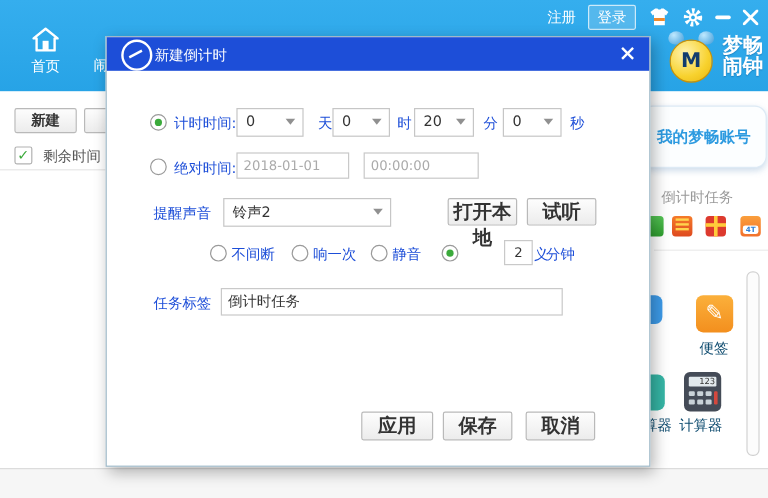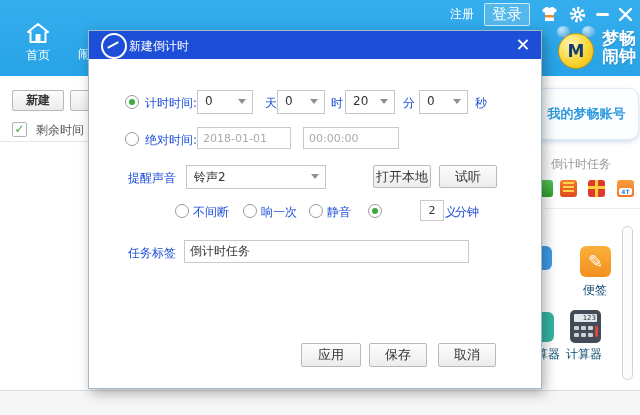--- a/index.html
+++ b/index.html
@@ -1,21 +1,21 @@
 <!DOCTYPE html>
 <html><head>
 <meta charset="utf-8">
 <style>
   html,body{margin:0;padding:0;}
   body{width:640px;height:415px;position:relative;font-family:"DejaVu Sans",sans-serif;background:#fff;overflow:hidden;}
   .abs{position:absolute;}
   
   .header{left:0;top:0;width:640px;height:76px;background:linear-gradient(180deg,#35AEEE 0%,#27A3E6 100%);}
   .titlebar-right{right:8px;top:4px;height:20px;display:flex;align-items:center;gap:10px;color:#fff;font-size:12px;}
-  .login-btn{background:#55B8ED;border:1px solid rgba(255,255,255,.7);border-radius:2px;padding:1px 7px;color:#fff;font-size:15px;}
+  .login-btn{background:#55B8ED;border:1px solid rgba(255,255,255,.7);border-radius:2px;padding:1px 7px;color:#fff;font-size:12px;}
   .win-min{width:13px;height:3px;background:#fff;border-radius:2px;}
   .nav-tab{left:14px;top:22px;width:48px;text-align:center;color:#fff;font-size:12px;}
   .nav-tab-frag{left:78px;top:46px;color:#fff;font-size:12px;z-index:1;}
   .logo{right:4px;top:26px;display:flex;align-items:center;gap:5px;}
   .mascot{width:42px;height:42px;position:relative;}
   .mascot .bell{position:absolute;width:13px;height:11px;background:radial-gradient(circle at 35% 30%,#BFE9FF,#3D9BD8);border-radius:50% 50% 40% 40%;top:0;}
   .mascot .face{position:absolute;left:3px;top:7px;width:34px;height:34px;border-radius:50%;background:radial-gradient(circle at 35% 30%,#FFF3B0,#F8D22E 60%,#E8B40E);border:1px solid #C8920A;display:flex;align-items:center;justify-content:center;color:#123C6E;font-weight:bold;font-size:17px;}
   .logo-name{color:#fff;font-weight:bold;font-size:17px;line-height:18px;text-shadow:0 1px 1px rgba(0,60,120,.35);}
   
   .btn{background:linear-gradient(180deg,#fdfdfd,#ececec);border:1px solid #b9b9b9;border-radius:2px;font-size:12px;color:#333;text-align:center;}
@@ -52,21 +52,21 @@
   .dlg-close:before,.dlg-close:after{content:"";position:absolute;left:6px;top:0;width:2px;height:13px;background:#fff;}
   .dlg-close:before{transform:rotate(45deg);} .dlg-close:after{transform:rotate(-45deg);}
   .radio{width:12px;height:12px;border:1px solid #9a9a9a;border-radius:50%;background:#fff;}
   .radio.on:after{content:"";position:absolute;left:3px;top:3px;width:6px;height:6px;border-radius:50%;background:#3BAA3B;}
   .flabel{font-size:12px;color:#1d4ed8;}
   .combo{background:#fff;border:1px solid #c6c6c6;font-size:12px;color:#333;}
   .combo span{position:absolute;left:7px;top:3px;}
   .combo .arr{position:absolute;right:6px;top:8px;width:0;height:0;border-left:4px solid transparent;border-right:4px solid transparent;border-top:5px solid #909090;}
   .tinput{border:1px solid #c9c9c9;font-size:11px;color:#333;font-family:"DejaVu Sans",sans-serif;padding:0 5px;box-sizing:border-box;}
   .tinput.ghost{color:#aaa;}
-  .gbtn{font-size:13px;}
+  .gbtn{font-size:16px;font-weight:bold;}
   
   .statusbar{left:0;top:390px;width:640px;height:25px;background:#f6f6f6;border-top:1px solid #dcdcdc;box-sizing:border-box;}
 </style>
 </head>
 <body>
 
 <div class="abs header">
   <div class="abs titlebar-right">
     <span>注册</span>
     <span class="login-btn">登录</span>

